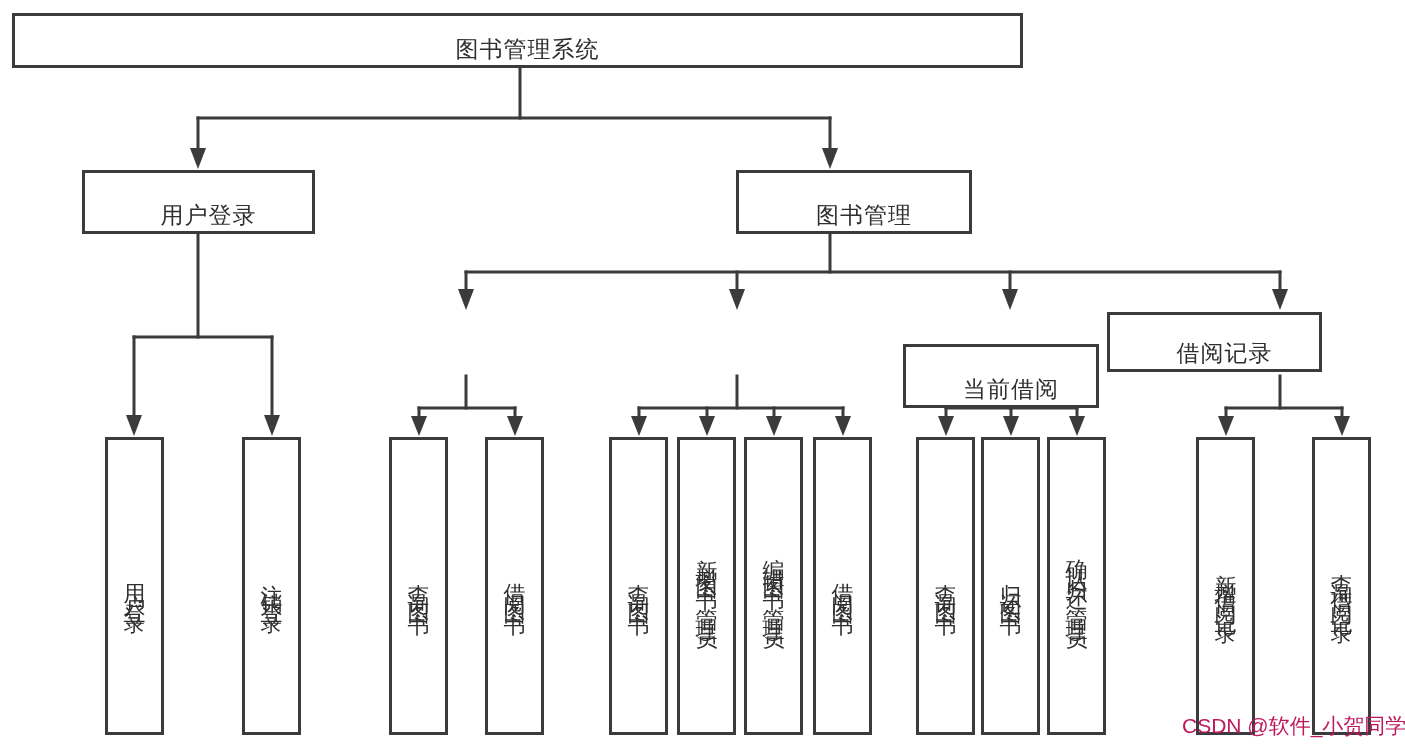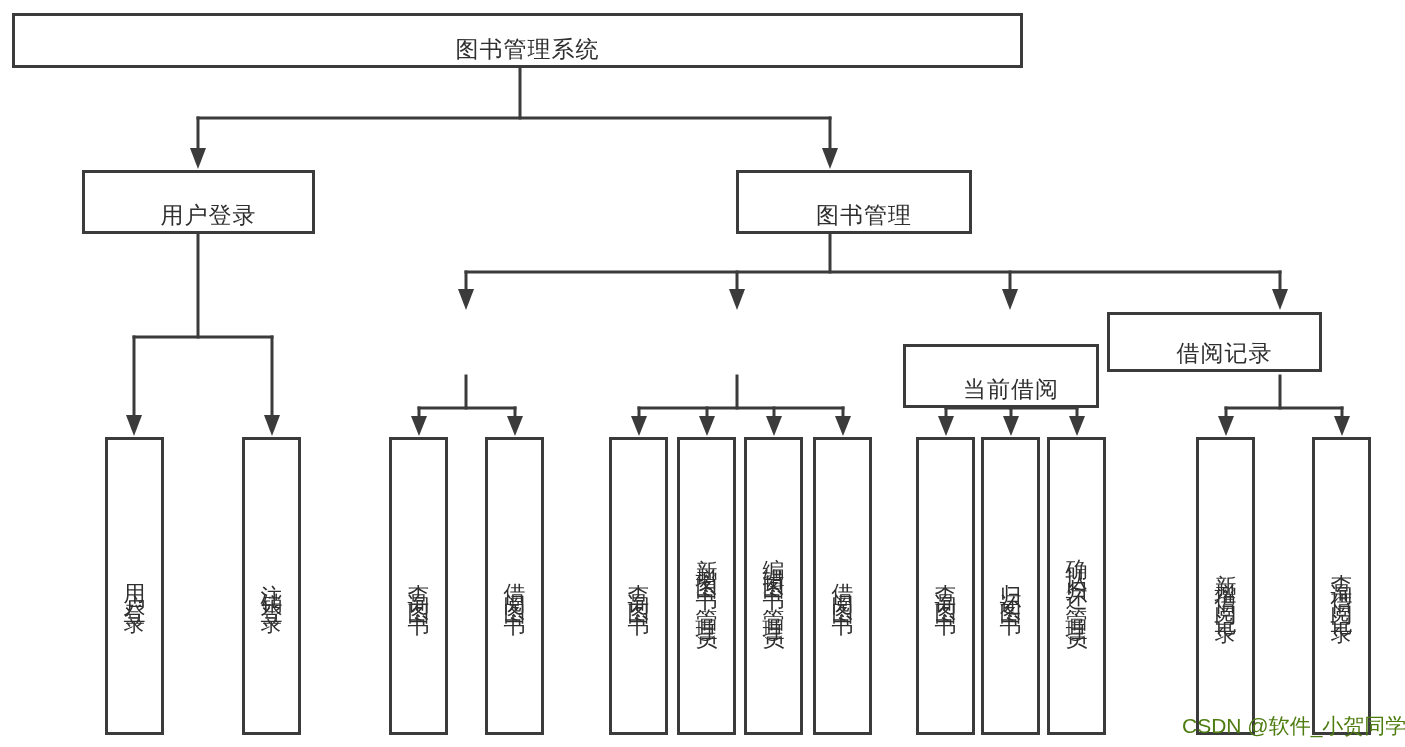--- a/index.html
+++ b/index.html
@@ -20,21 +20,21 @@
     border:3px solid #3b3b3b;top:437px;width:59px;height:298px;
     display:flex;align-items:center;justify-content:center;z-index:2;
   }
   .vtext{
     writing-mode:vertical-rl;text-orientation:mixed;
     font-size:22px;color:#2f2f2f;letter-spacing:10px;line-height:1;
     white-space:nowrap;
   }
   .watermark{
     position:absolute;left:1182px;top:712px;z-index:5;
-    font-size:21px;color:#4d7c0f;white-space:nowrap;
+    font-size:21px;color:#be185d;white-space:nowrap;
   }
 </style>
 </head>
 <body>
 
 <div class="canvas">
 
   <svg class="wires" viewBox="0 0 1405 747" xmlns="http://www.w3.org/2000/svg">
 
     <g>

